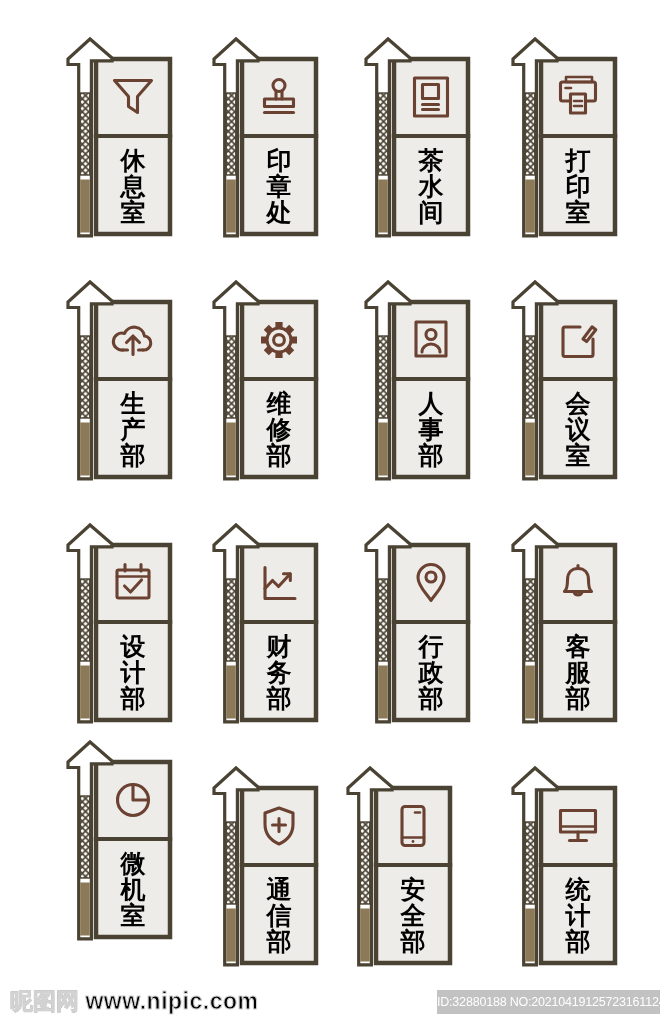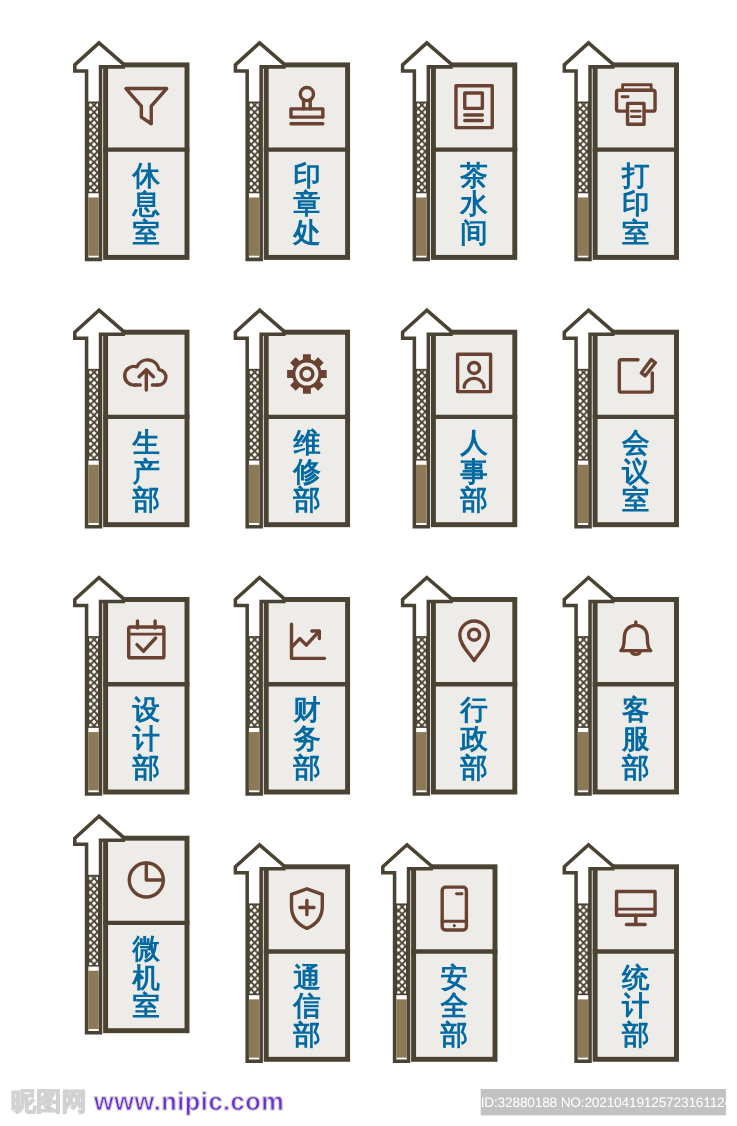--- a/index.html
+++ b/index.html
@@ -20,25 +20,25 @@
   .icon .teeth{stroke-width:7.2;stroke-linecap:butt;}
   .icon .thin{stroke-width:2.6;}
   .icon .wfill{fill:#EDECE9;}
   .icon .fdot{fill:#6B4231;stroke:none;}
   .label{
     position:absolute;left:28px;top:101px;width:78px;height:96px;
     display:flex;align-items:center;justify-content:center;
   }
   .label-inner{
     width:27px;font-size:25px;line-height:1.05;font-weight:bold;
-    color:#0369a1;word-break:break-all;text-align:center;letter-spacing:0;
+    color:#000000;word-break:break-all;text-align:center;letter-spacing:0;
   }
   .wm{
     position:absolute;left:10px;top:986px;font-size:23px;font-weight:bold;
-    color:#6d28d9;-webkit-text-stroke:1px #d2d2d2;text-shadow:0 0 1px #cccccc;
+    color:#000000;-webkit-text-stroke:1px #d2d2d2;text-shadow:0 0 1px #cccccc;
     white-space:nowrap;
   }
   .wm .url{letter-spacing:.5px;}
   .idbadge{
     position:absolute;left:437px;top:990px;width:223px;height:24px;
     background:#C2C2C2;color:#ffffff;font-size:12.5px;line-height:24px;
     text-align:center;letter-spacing:-0.2px;white-space:nowrap;
   }
 </style>
 </head>

